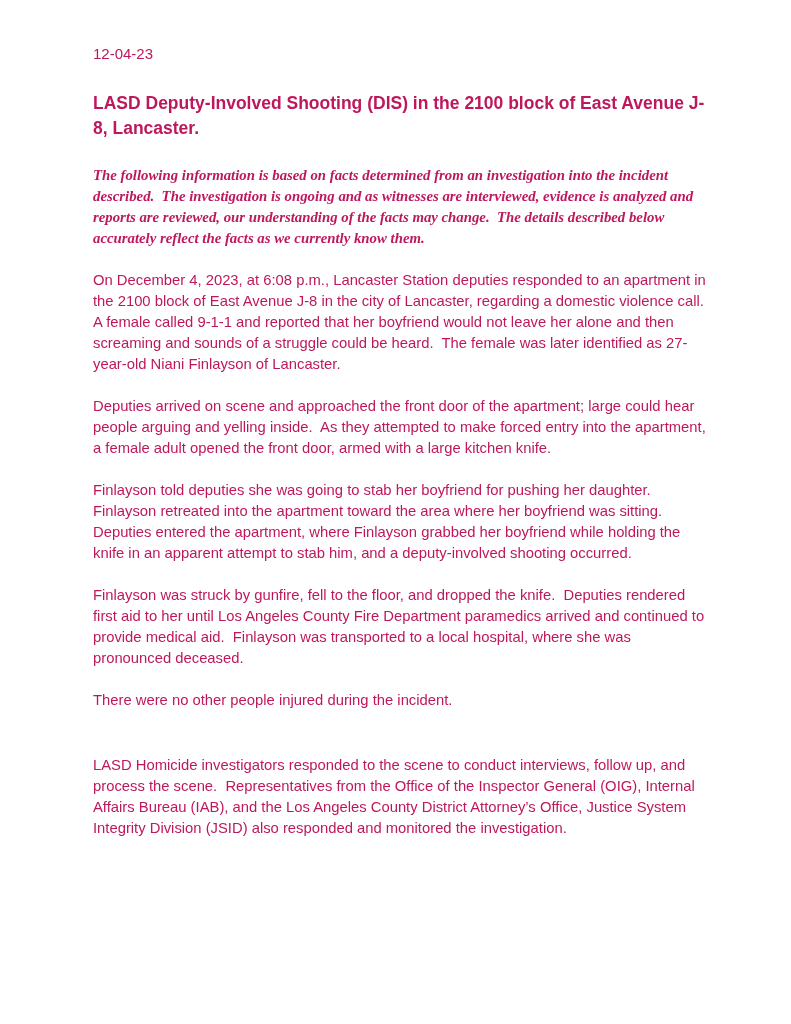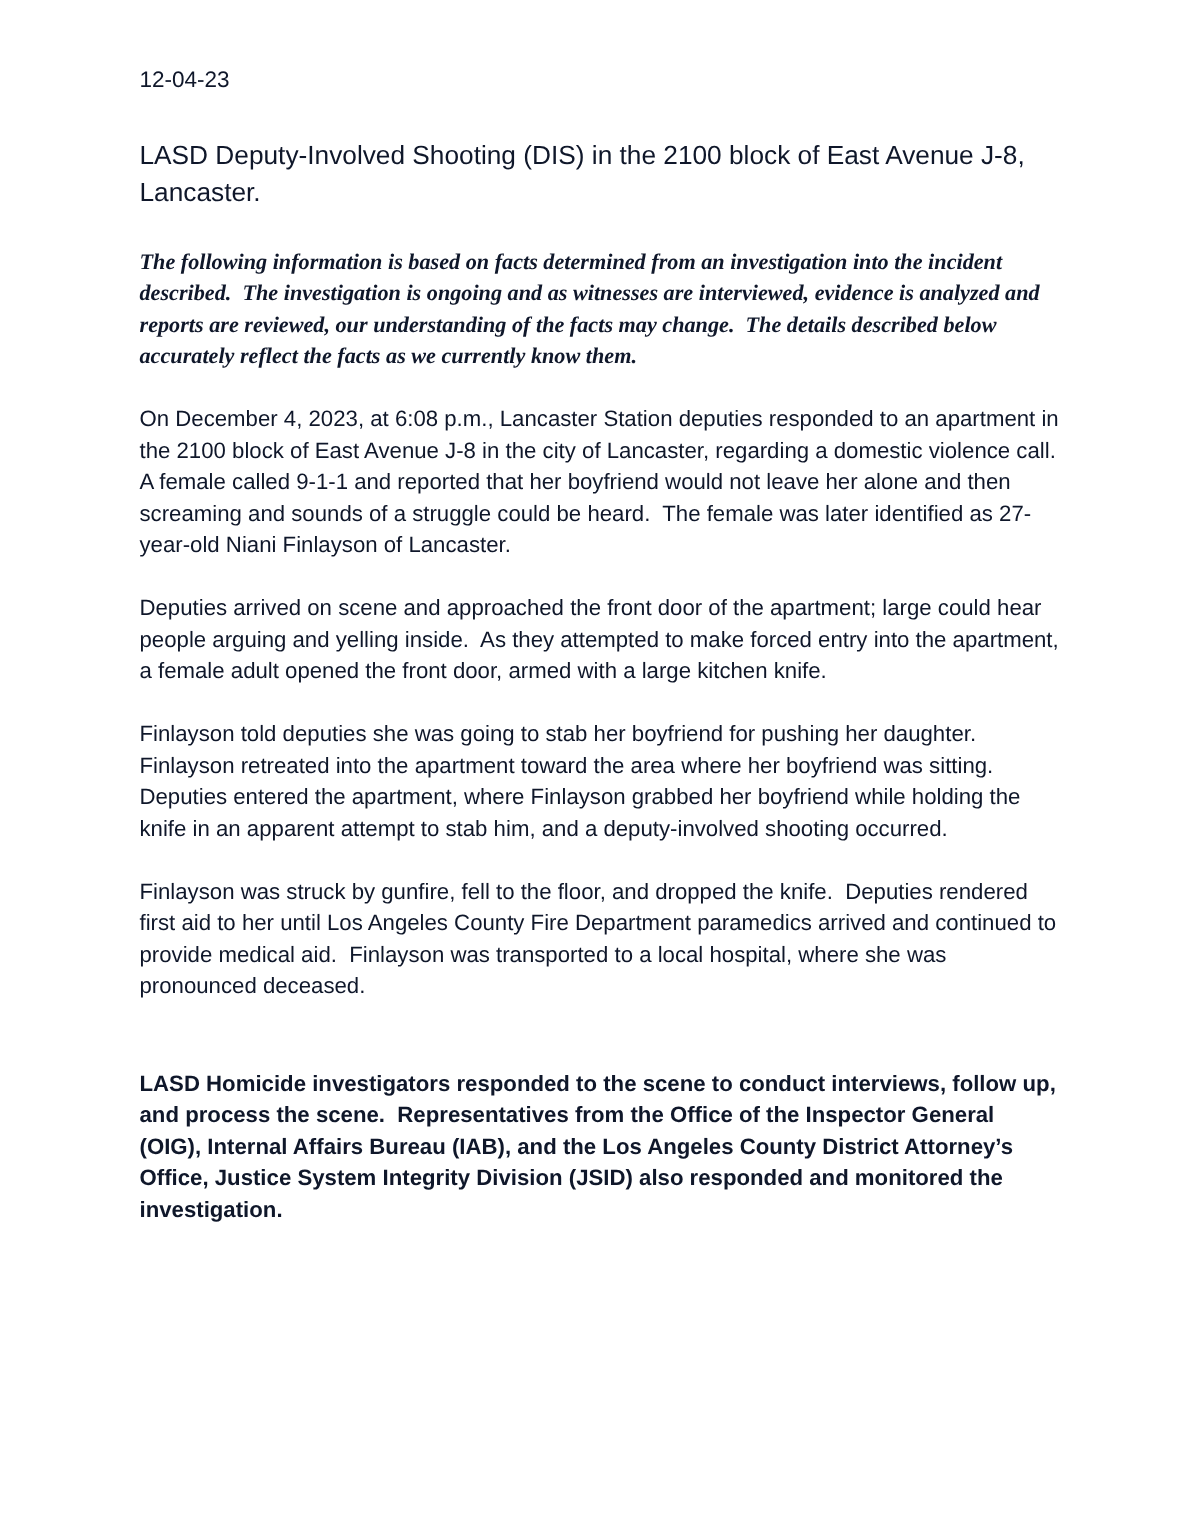--- a/index.html
+++ b/index.html
@@ -6,55 +6,55 @@
     margin: 0;
     padding: 0;
     background: #ffffff;
   }
   .page {
     position: relative;
     width: 791px;
     height: 1024px;
     background: #ffffff;
     font-family: "Liberation Sans", "DejaVu Sans", sans-serif;
-    color: #0f172a;
+    color: #be185d;
     overflow: hidden;
   }
   .content {
     position: absolute;
     top: 44px;
     left: 93px;
     width: 614px;
   }
   .date-line {
     font-size: 15px;
     line-height: 19px;
     margin: 0 0 28px 0;
     white-space: pre-wrap;
   }
   .doc-title {
     font-size: 17.5px;
-    font-weight: normal;
+    font-weight: bold;
     line-height: 25px;
     margin: 0 0 24px 0;
     white-space: pre-wrap;
   }
   p.body {
     font-size: 14.8px;
     line-height: 21px;
     margin: 0 0 21px 0;
     white-space: pre-wrap;
   }
   p.disclaimer {
     font-weight: bold;
     font-style: italic;
     font-family: Liberation Serif, serif;
   }
   p.bold {
-    font-weight: bold;
+    font-weight: normal;
     margin-top: 44px;
   }
 </style>
 </head>
 <body>
 
 <div class="page">
   <div class="content">
 
     <p class="date-line">12-04-23</p>
@@ -65,18 +65,19 @@
 
     <p class="body">On December 4, 2023, at 6:08 p.m., Lancaster Station deputies responded to an apartment in the 2100 block of East Avenue J-8 in the city of Lancaster, regarding a domestic violence call.  A female called 9-1-1 and reported that her boyfriend would not leave her alone and then screaming and sounds of a struggle could be heard.  The female was later identified as 27-year-old Niani Finlayson of Lancaster.</p>
 
     <p class="body">Deputies arrived on scene and approached the front door of the apartment; large could hear people arguing and yelling inside.  As they attempted to make forced entry into the apartment, a female adult opened the front door, armed with a large kitchen knife.</p>
 
     <p class="body">Finlayson told deputies she was going to stab her boyfriend for pushing her daughter.  Finlayson retreated into the apartment toward the area where her boyfriend was sitting.  Deputies entered the apartment, where Finlayson grabbed her boyfriend while holding the knife in an apparent attempt to stab him, and a deputy-involved shooting occurred.</p>
 
     <p class="body">Finlayson was struck by gunfire, fell to the floor, and dropped the knife.  Deputies rendered first aid to her until Los Angeles County Fire Department paramedics arrived and continued to provide medical aid.  Finlayson was transported to a local hospital, where she was pronounced deceased.</p>
 
 
+    <p class="body">There were no other people injured during the incident.</p>
 
     <p class="body bold">LASD Homicide investigators responded to the scene to conduct interviews, follow up, and process the scene.  Representatives from the Office of the Inspector General (OIG), Internal Affairs Bureau (IAB), and the Los Angeles County District Attorney’s Office, Justice System Integrity Division (JSID) also responded and monitored the investigation.</p>
 
 
   </div>
 </div>
 
 </body></html>

